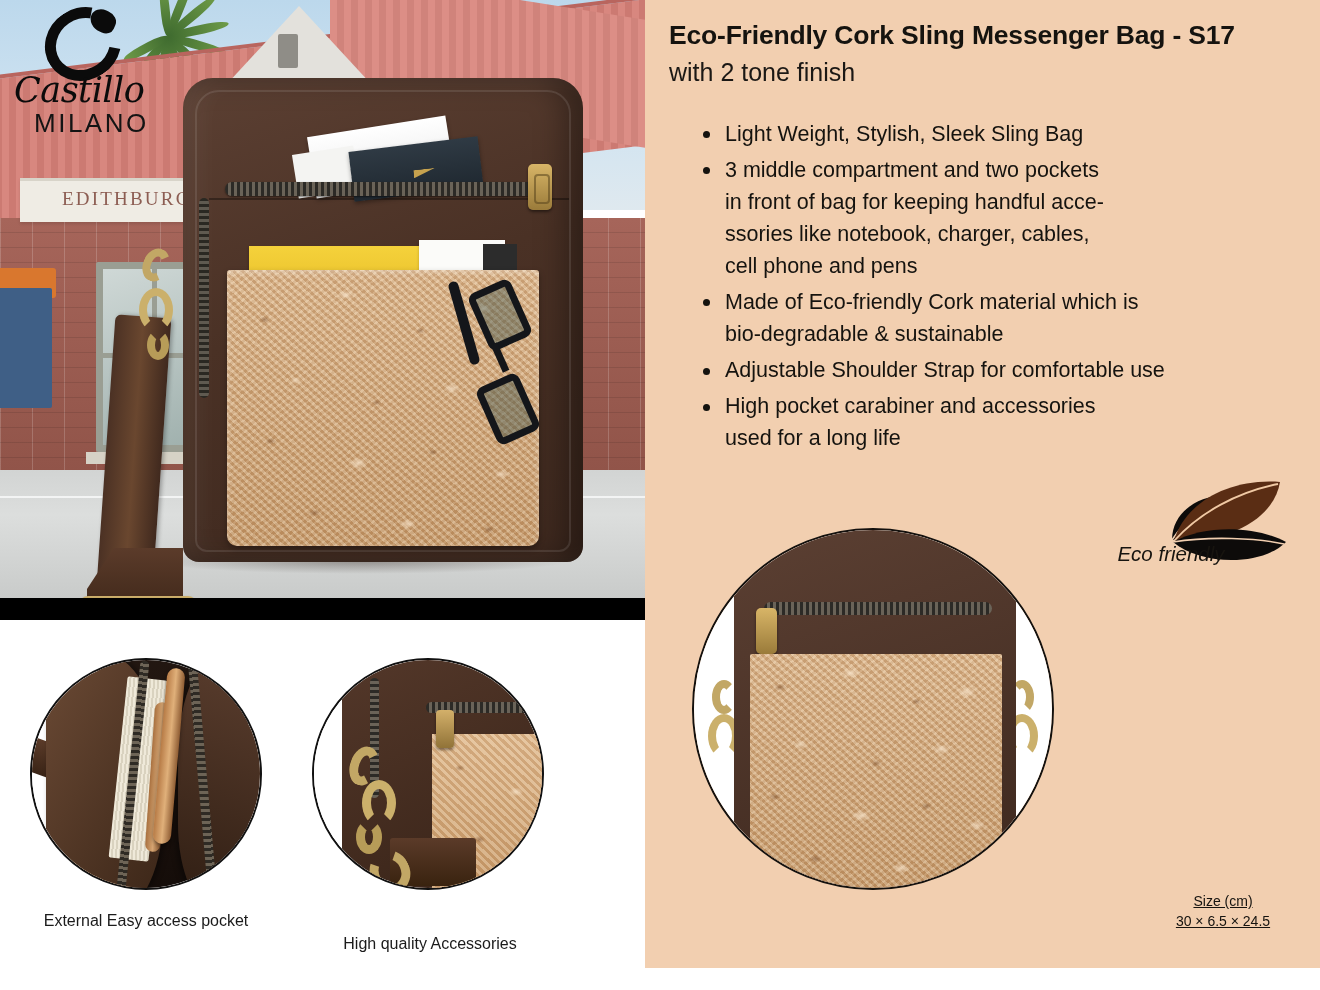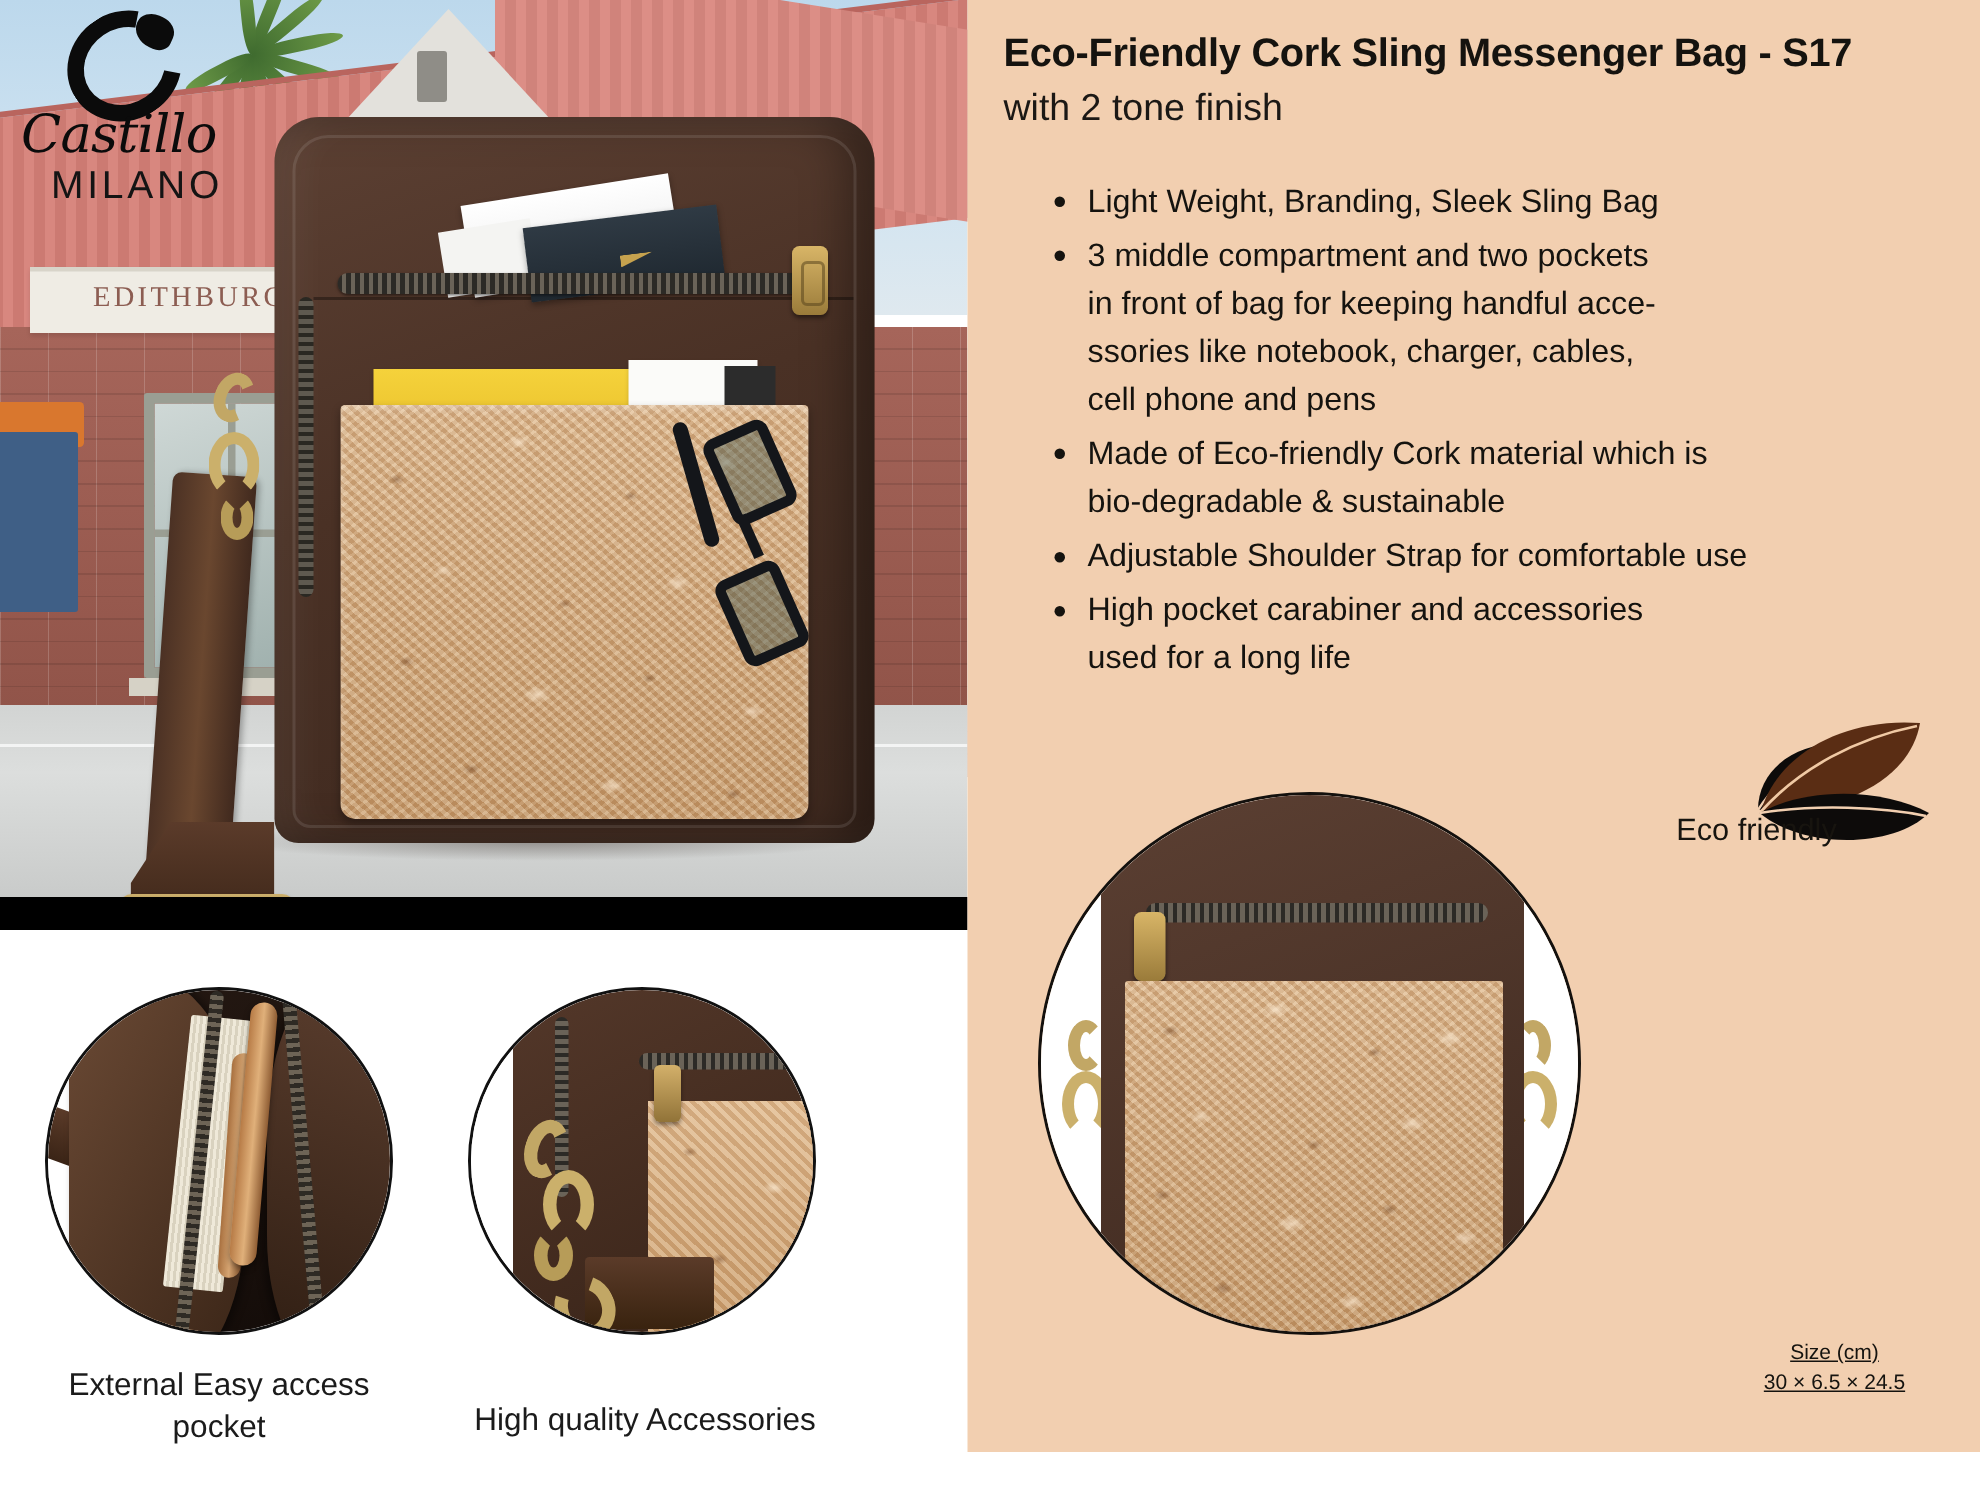--- a/index.html
+++ b/index.html
@@ -382,21 +382,21 @@
     position:absolute; left:76px; top:178px; width:86px; height:48px;
     background:linear-gradient(180deg,#5b3b29,#39230f); border-radius:3px;
   }
   .i2-hook {
     position:absolute; left:56px; top:190px; width:40px; height:44px;
     border:9px solid #b59a56; border-radius:50%;
     border-color:transparent #c2a765 #c2a765 #c2a765; transform:rotate(-26deg);
   }
 
   .caption {
-    position:absolute; text-align:center; font-size:21px; color:#1b1b1b;
+    position:absolute; text-align:center; font-size:16px; color:#1b1b1b;
     line-height:1.35; width:260px;
   }
   .caption.c1 { left:16px; top:290px; }
   .caption.c2 { left:300px; top:313px; }
 
   
   .logo { position:absolute; left:14px; top:4px; width:150px; height:148px; }
   .logo-ring {
     position:absolute; left:30px; top:4px; width:78px; height:72px;
   }
@@ -437,21 +437,21 @@
   .feature .dot {
     position:absolute; left:6px; top:.62em; width:7px; height:7px;
     border-radius:50%; background:#15130f;
   }
   .feature .ln { display:block; }
 
   
   .eco { position:absolute; left:1110px; top:470px; width:200px; height:112px; }
   .eco-label {
     position:absolute; left:-4px; top:72px; width:130px; text-align:center;
-    font-size:20.5px; color:#17140f;
+    font-size:20.5px; color:#17140f;font-style:italic;
   }
 
   
   .brand-circle {
     position:absolute; left:692px; top:528px; width:362px; height:362px;
     border-radius:50%; border:2px solid #14110e; overflow:hidden;
     background:#f2cfb0;
   }
   .bc-white { position:absolute; inset:0; background:#ffffff; }
   .bc-body {
@@ -636,21 +636,21 @@
 
   <div class="right-panel">
 
     <div class="title">Eco-Friendly Cork Sling Messenger Bag - S17</div>
     <div class="subtitle">with 2 tone finish</div>
 
     <div class="features">
 
       <div class="feature">
         <span class="dot"></span>
-        <span class="ln">Light Weight, Branding, Sleek Sling Bag</span>
+        <span class="ln">Light Weight, Stylish, Sleek Sling Bag</span>
       </div>
 
       <div class="feature">
         <span class="dot"></span>
         <span class="ln">3 middle compartment and two pockets</span>
         <span class="ln">in front of bag for keeping handful acce-</span>
         <span class="ln">ssories like notebook, charger, cables,</span>
         <span class="ln">cell phone and pens</span>
       </div>
 

